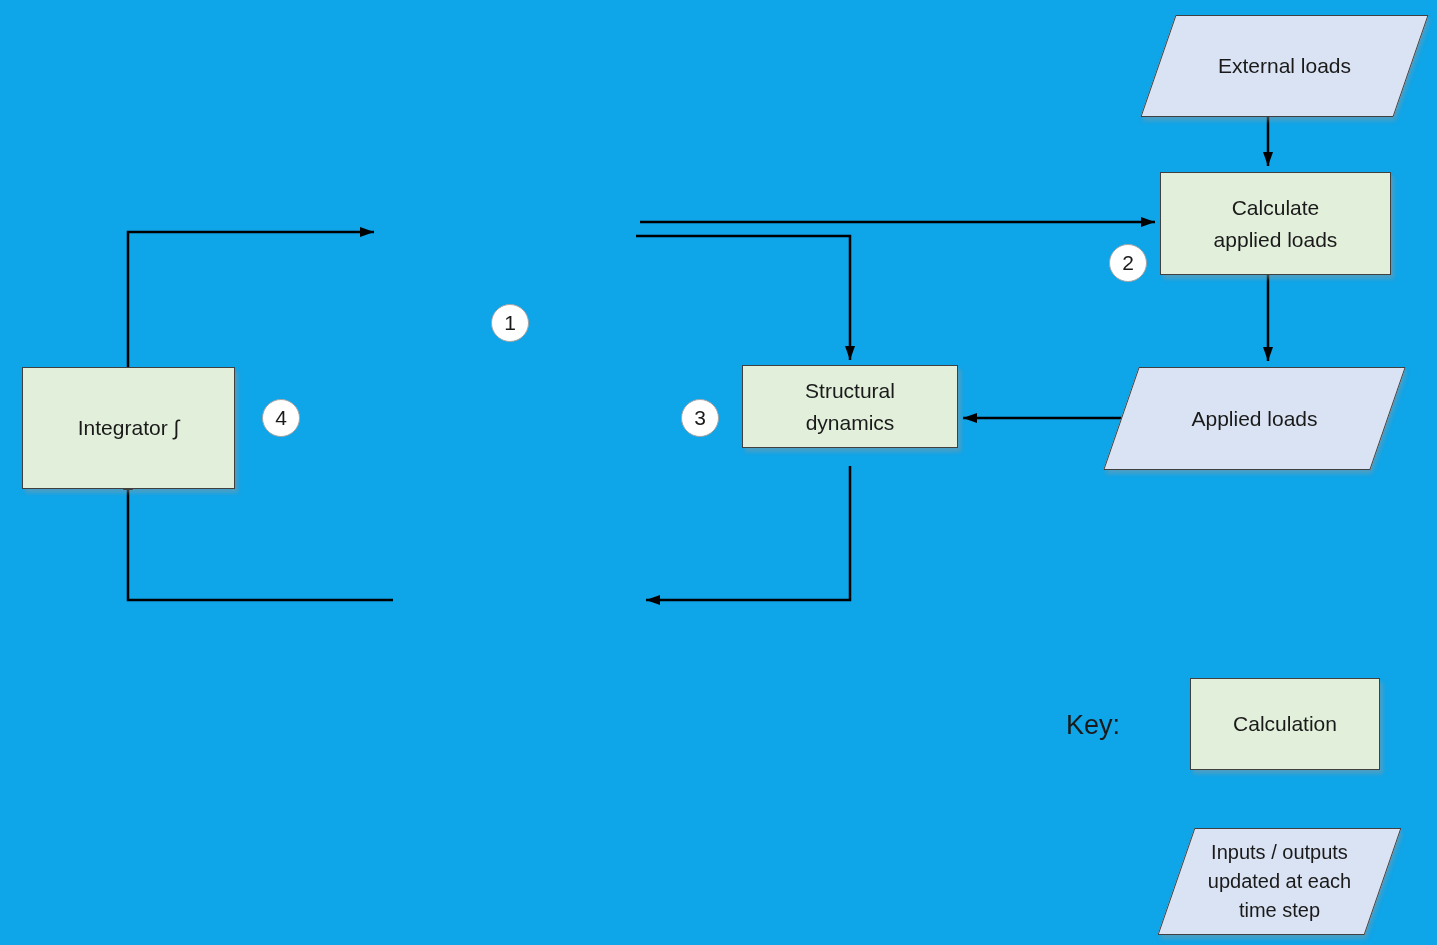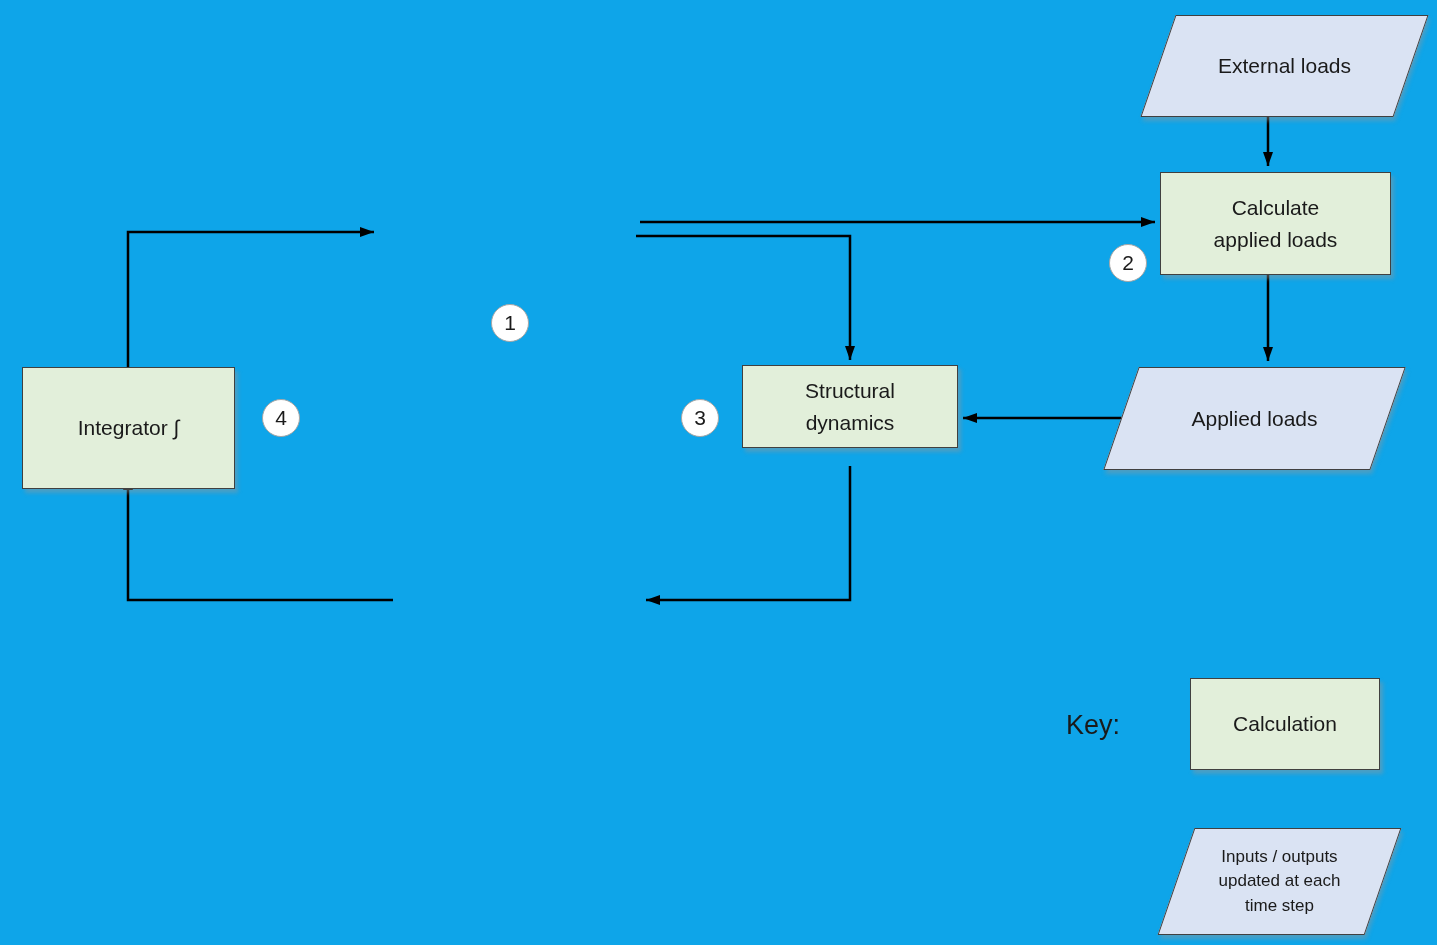--- a/index.html
+++ b/index.html
@@ -47,21 +47,21 @@
     align-items: center;
     justify-content: center;
     text-align: center;
     width: 100%;
     height: 100%;
     font-size: 21px;
     line-height: 1.5;
     white-space: pre-line;
     color: var(--text, #1a1a1a);
   }
-  .node.small .label { font-size: 17px; line-height: 1.45; }
+  .node.small .label { font-size: 20px; line-height: 1.45; }
 
   .step-circle {
     position: absolute;
     width: 38px;
     height: 38px;
     border-radius: 50%;
     background: #ffffff;
     border: 1.6px solid var(--step_circle_border, #a6a6a6);
     display: flex;
     align-items: center;

